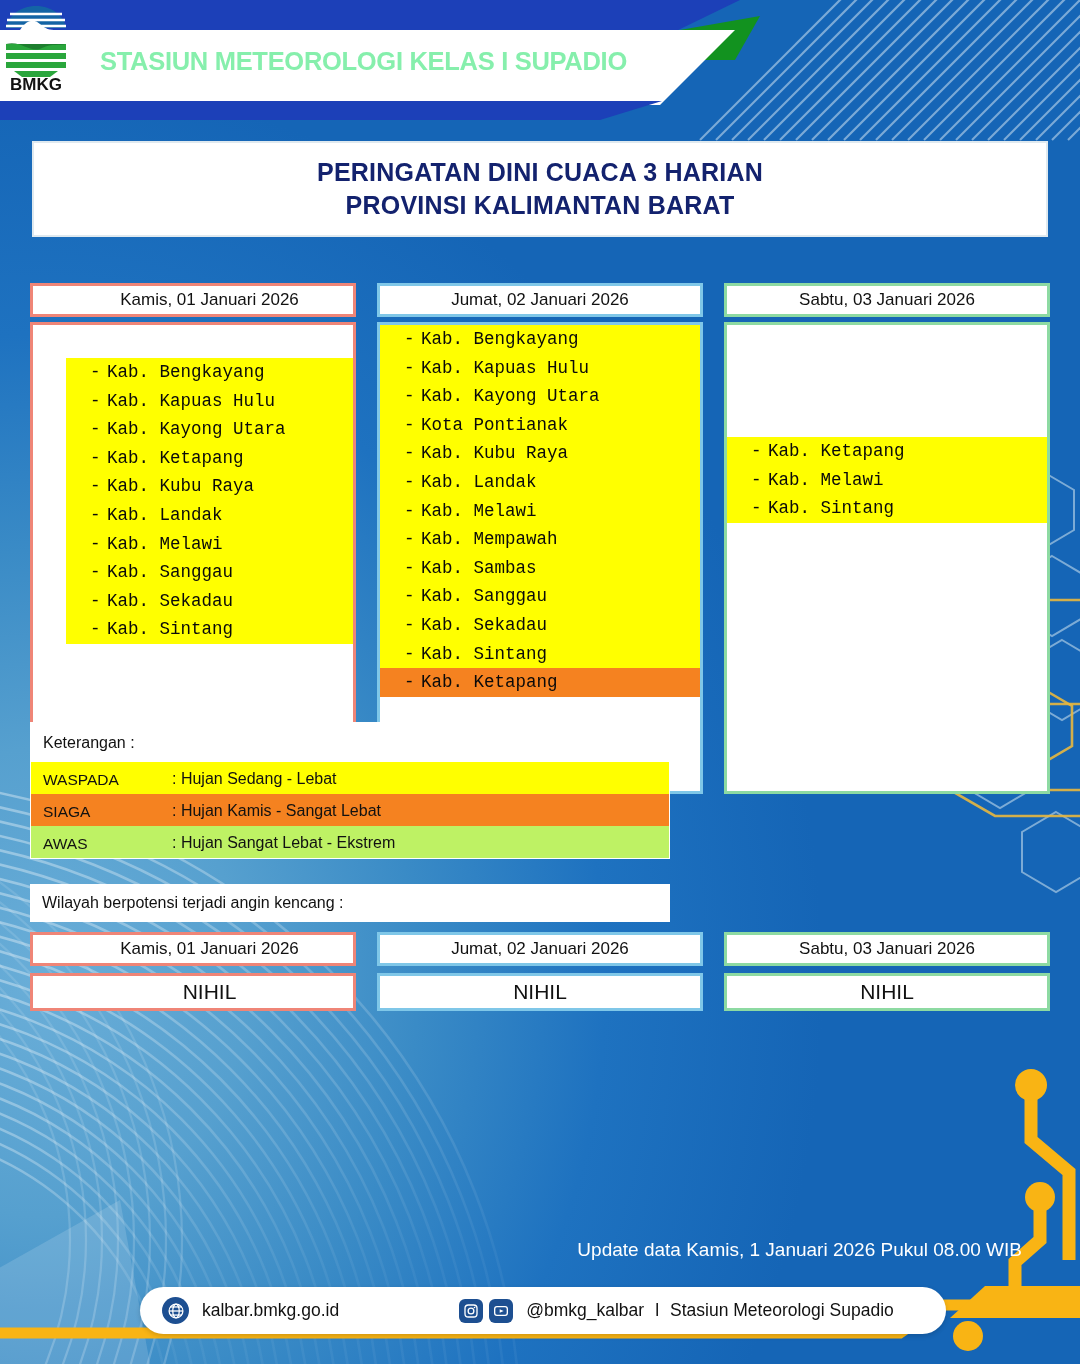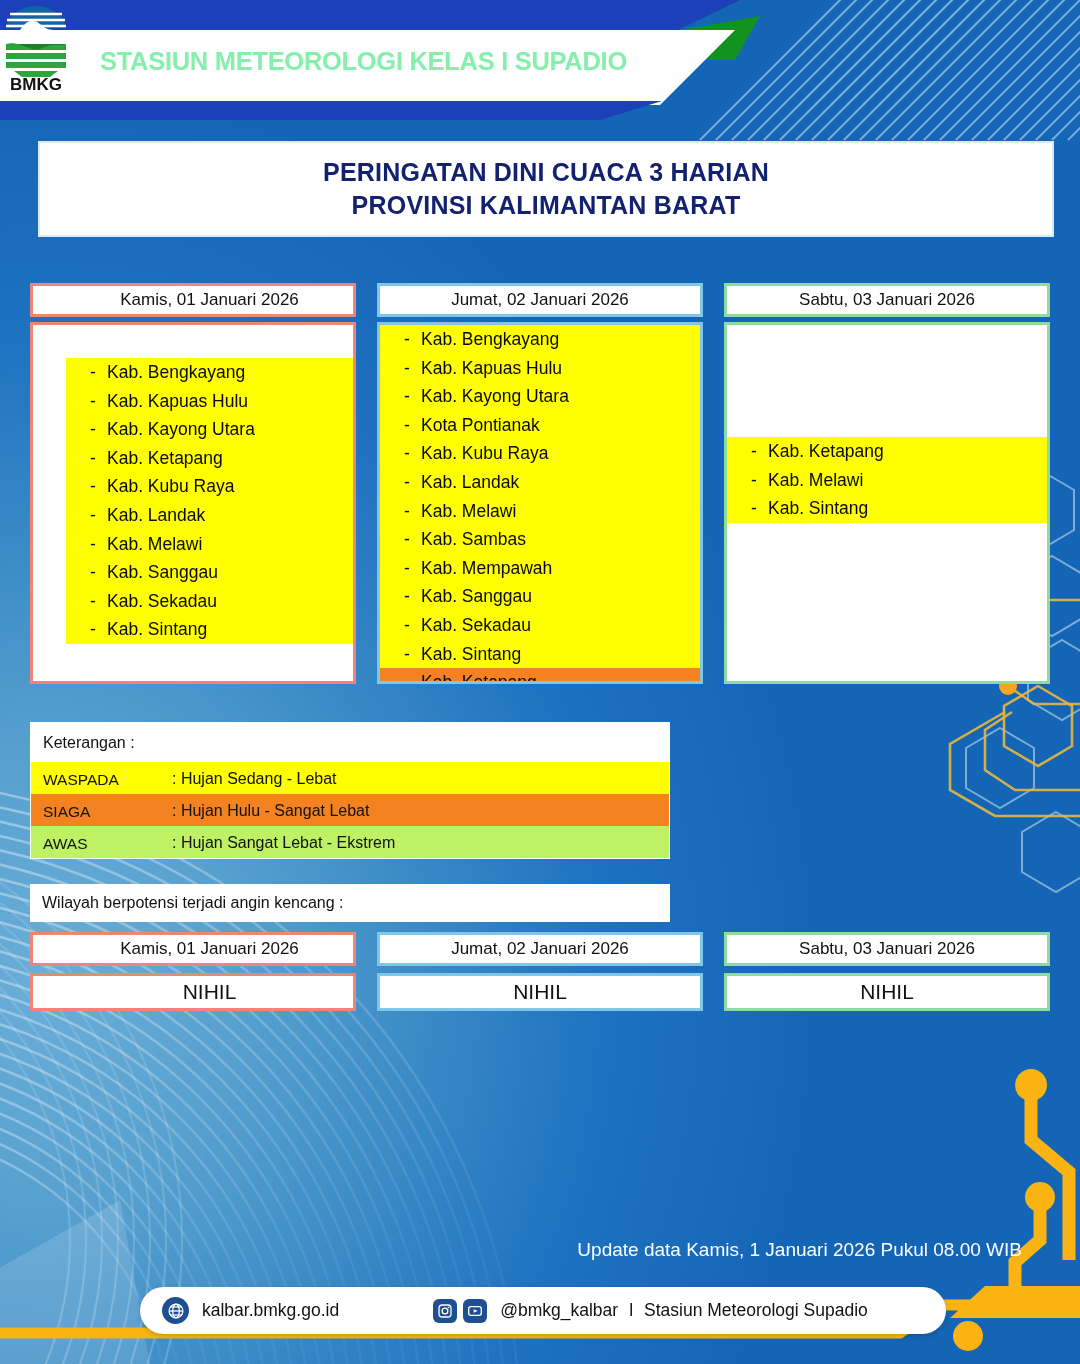--- a/index.html
+++ b/index.html
@@ -28,38 +28,38 @@
   #header-title {
     position: absolute; left: 100px; top: 47px;
     font-size: 25.5px; font-weight: bold; color: #86efac;
     letter-spacing: -0.3px; white-space: nowrap; z-index: 7;
   }
 
   
   #title-banner {
     position: absolute; left: 32px; top: 141px; width: 1016px; height: 96px;
     background: #ffffff; border: 2px solid #dfe9ef; z-index: 5;
-    display: flex; flex-direction: column; align-items: center; justify-content: center; margin-left: 6px;
+    display: flex; flex-direction: column; align-items: center; justify-content: center;
   }
   #title-banner .l1, #title-banner .l2 {
     color: #13226e; font-weight: bold; font-size: 25px; letter-spacing: 0.2px; line-height: 1.34;
   }
   .col-1 { left: 30px;  width: 326px; }
   .col-2 { left: 377px; width: 326px; }
   .col-3 { left: 724px; width: 326px; }
 
   .date-head {
     position: absolute; top: 283px; height: 34px;
     background: #ffffff; display: flex; align-items: center; justify-content: center;
     font-size: 17px; color: #111; z-index: 5;
   }
   .body-box {
-    position: absolute; top: 322px; height: 362px;
+    position: absolute; top: 322px; height: 472px;
     background: #ffffff; z-index: 5; overflow: hidden;
-    display: flex; flex-direction: column;
+    display: flex; flex-direction: column; font-family: Liberation Mono, monospace;
   }
   .bd-pink  { border: 3px solid #ef8577; padding-left: 33px; }
   .bd-blue  { border: 3px solid #7fc7e8; }
   .bd-green { border: 3px solid #8ddaa2; }
 
   .inner { position: relative; width: 100%; height: 100%; }
   .band { width: 100%; }
   .band-yellow { background: #ffff00; }
   .band-orange { background: #f58220; }
   .band-red    { background: #bef264; }
@@ -106,21 +106,21 @@
   }
 
   
   #update-text {
     position: absolute; right: 58px; top: 1239px; z-index: 5;
     color: #ffffff; font-size: 19px; white-space: nowrap;
   }
   #footer-bar {
     position: absolute; left: 140px; top: 1287px; width: 806px; height: 47px;
     background: #ffffff; border-radius: 24px; z-index: 6;
-    display: flex; align-items: center; box-shadow: 0 2px 5px rgba(0,0,0,.16);
+    display: flex; align-items: center; box-shadow: 0 2px 5px rgba(0,0,0,.16); gap: 26px;
   }
   #footer-bar .fi { display: flex; align-items: center; }
   .circle-icon {
     width: 27px; height: 27px; border-radius: 50%; background: #1d4f91;
     display: flex; align-items: center; justify-content: center; flex: none;
   }
   .sq-icon {
     width: 24px; height: 24px; border-radius: 6px; background: #1d4f91;
     display: flex; align-items: center; justify-content: center; flex: none;
   }
@@ -317,22 +317,22 @@
   <div class="inner">
     <div class="pad-c2"></div>
     <div class="band band-yellow">
       <div class="item"><span class="dash">-</span><span>Kab. Bengkayang</span></div>
       <div class="item"><span class="dash">-</span><span>Kab. Kapuas Hulu</span></div>
       <div class="item"><span class="dash">-</span><span>Kab. Kayong Utara</span></div>
       <div class="item"><span class="dash">-</span><span>Kota Pontianak</span></div>
       <div class="item"><span class="dash">-</span><span>Kab. Kubu Raya</span></div>
       <div class="item"><span class="dash">-</span><span>Kab. Landak</span></div>
       <div class="item"><span class="dash">-</span><span>Kab. Melawi</span></div>
+      <div class="item"><span class="dash">-</span><span>Kab. Mempawah</span></div>
       <div class="item"><span class="dash">-</span><span>Kab. Sambas</span></div>
-      <div class="item"><span class="dash">-</span><span>Kab. Mempawah</span></div>
       <div class="item"><span class="dash">-</span><span>Kab. Sanggau</span></div>
       <div class="item"><span class="dash">-</span><span>Kab. Sekadau</span></div>
       <div class="item"><span class="dash">-</span><span>Kab. Sintang</span></div>
     </div>
     <div class="band band-orange">
       <div class="item"><span class="dash">-</span><span>Kab. Ketapang</span></div>
     </div>
   </div>
 </div>
 
@@ -349,21 +349,21 @@
 </div>
 
 <div id="legend">
   <div class="ket">Keterangan :</div>
   <div class="leg-row band-yellow">
     <div class="leg-name">WASPADA</div>
     <div class="leg-desc">: Hujan Sedang - Lebat</div>
   </div>
   <div class="leg-row band-orange">
     <div class="leg-name">SIAGA</div>
-    <div class="leg-desc">: Hujan Hulu - Sangat Lebat</div>
+    <div class="leg-desc">: Hujan Kamis - Sangat Lebat</div>
   </div>
   <div class="leg-row band-red">
     <div class="leg-name">AWAS</div>
     <div class="leg-desc">: Hujan Sangat Lebat - Ekstrem</div>
   </div>
 </div>
 
 <div id="wind-head">Wilayah berpotensi terjadi angin kencang :</div>
 
 <div class="wind-date col-1 bd-pink">Kamis, 01 Januari 2026</div>

